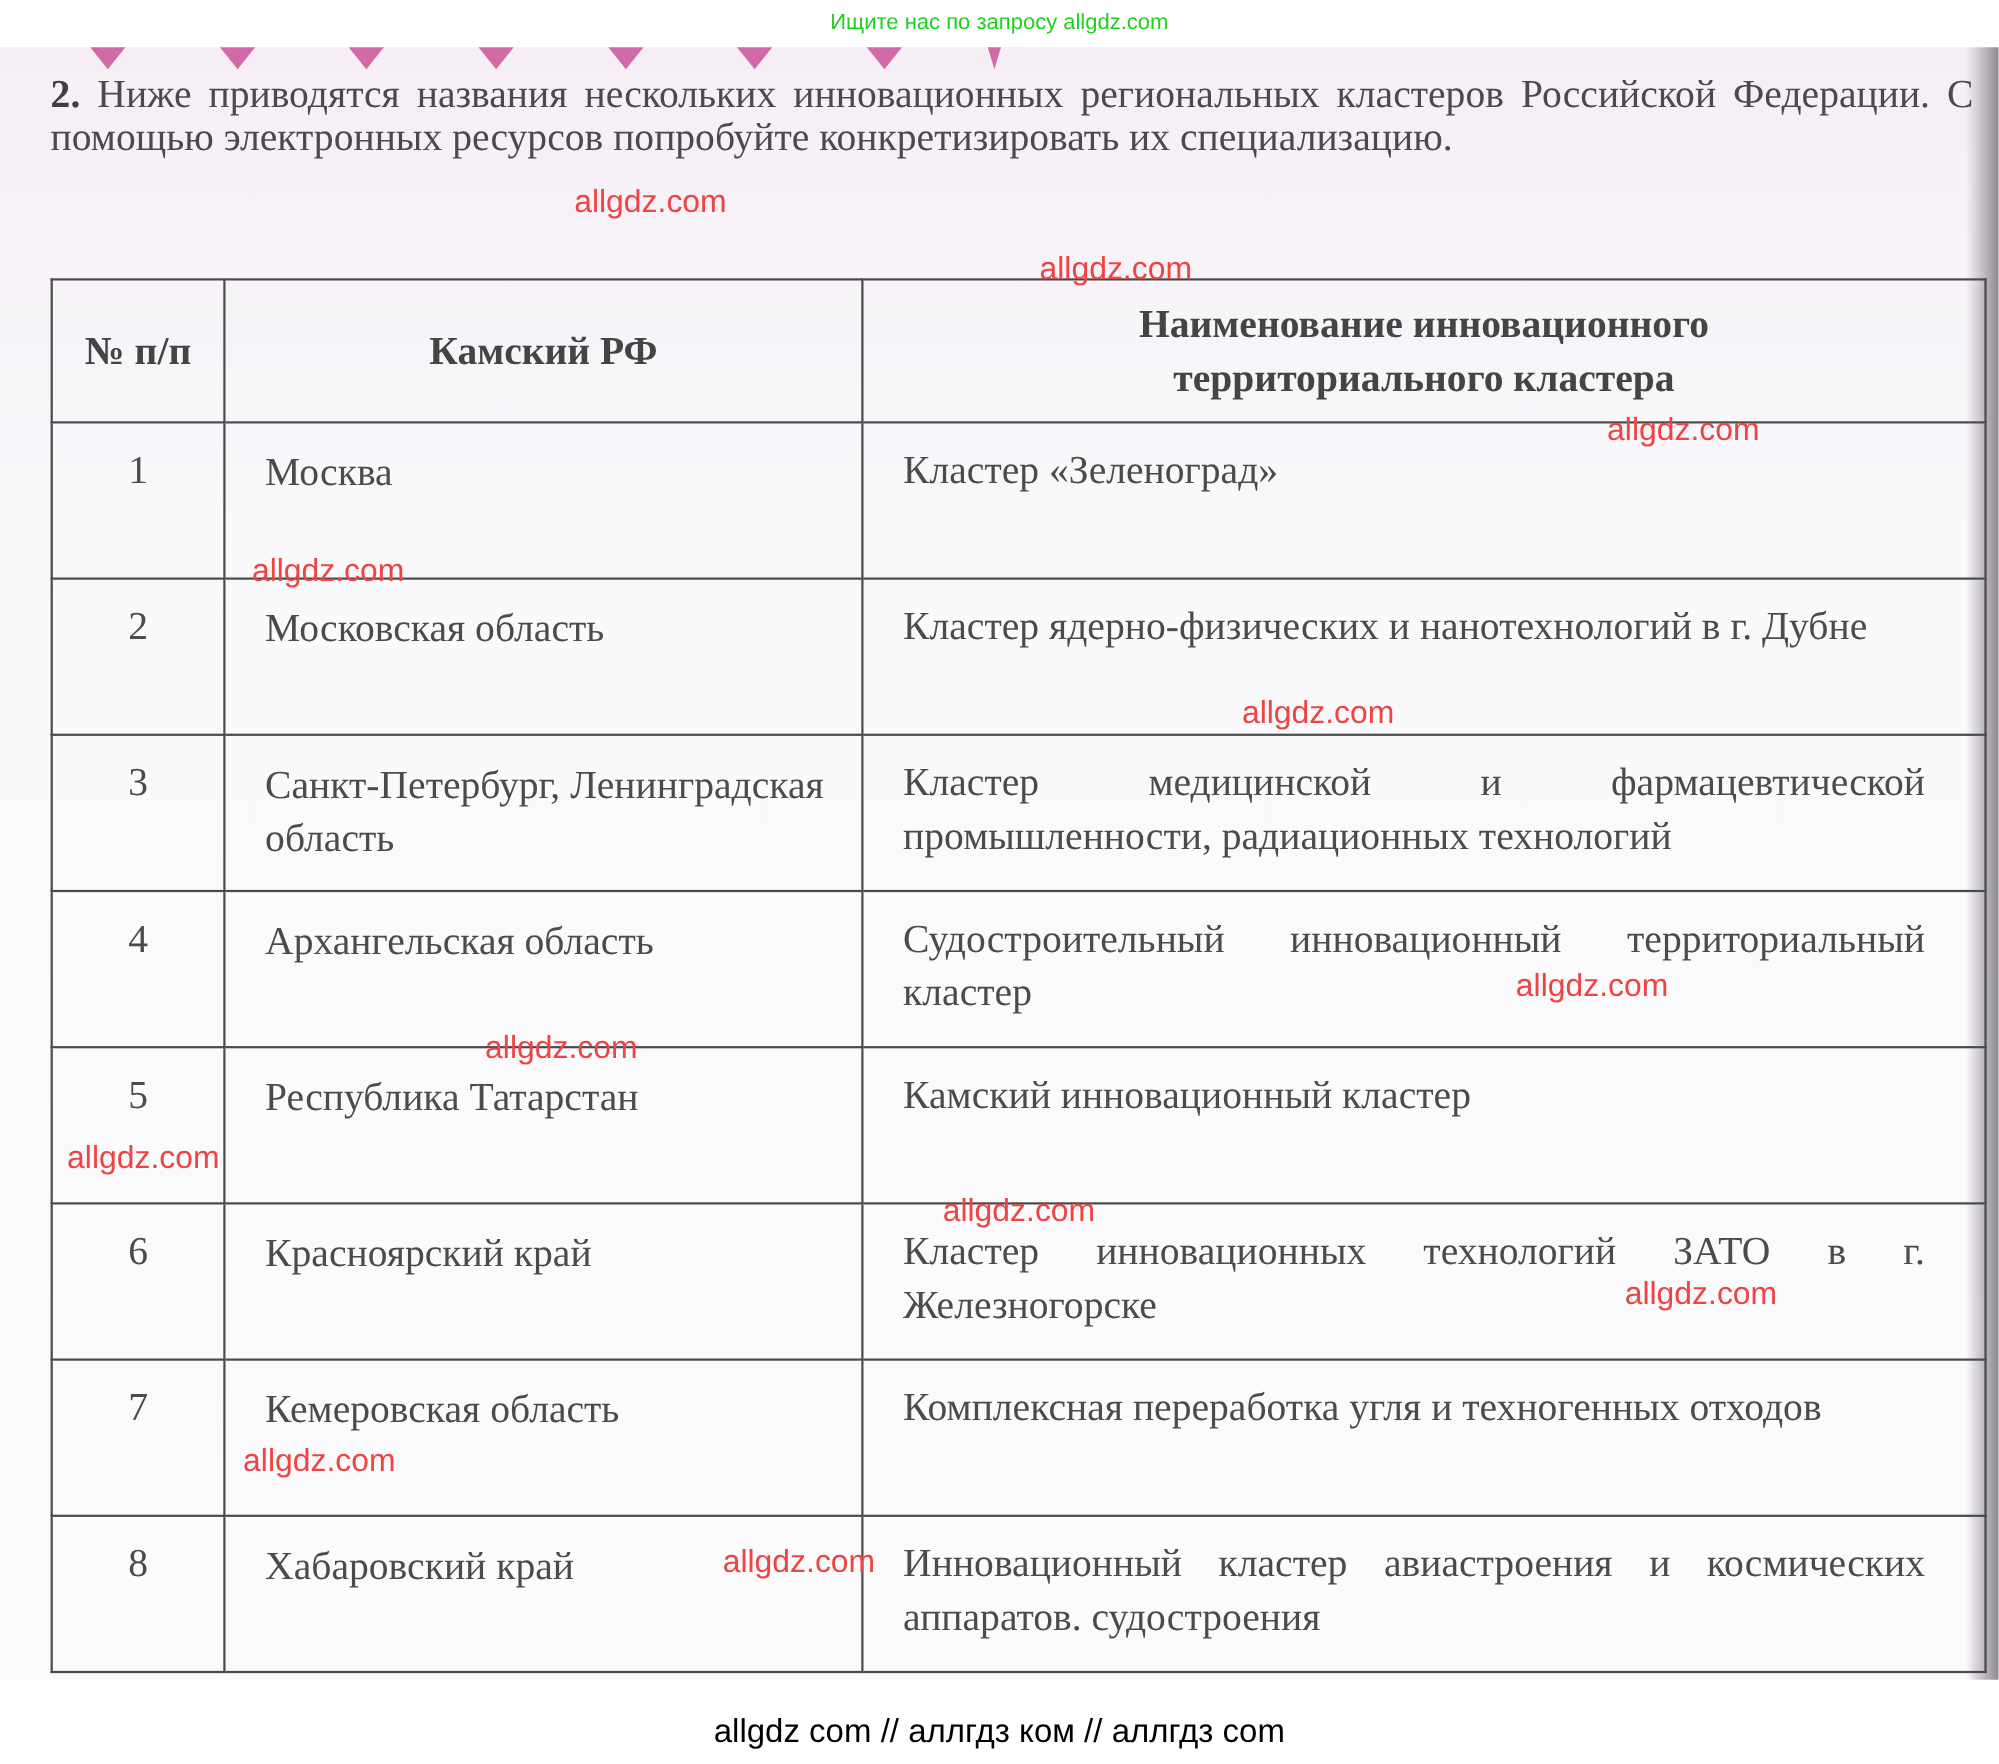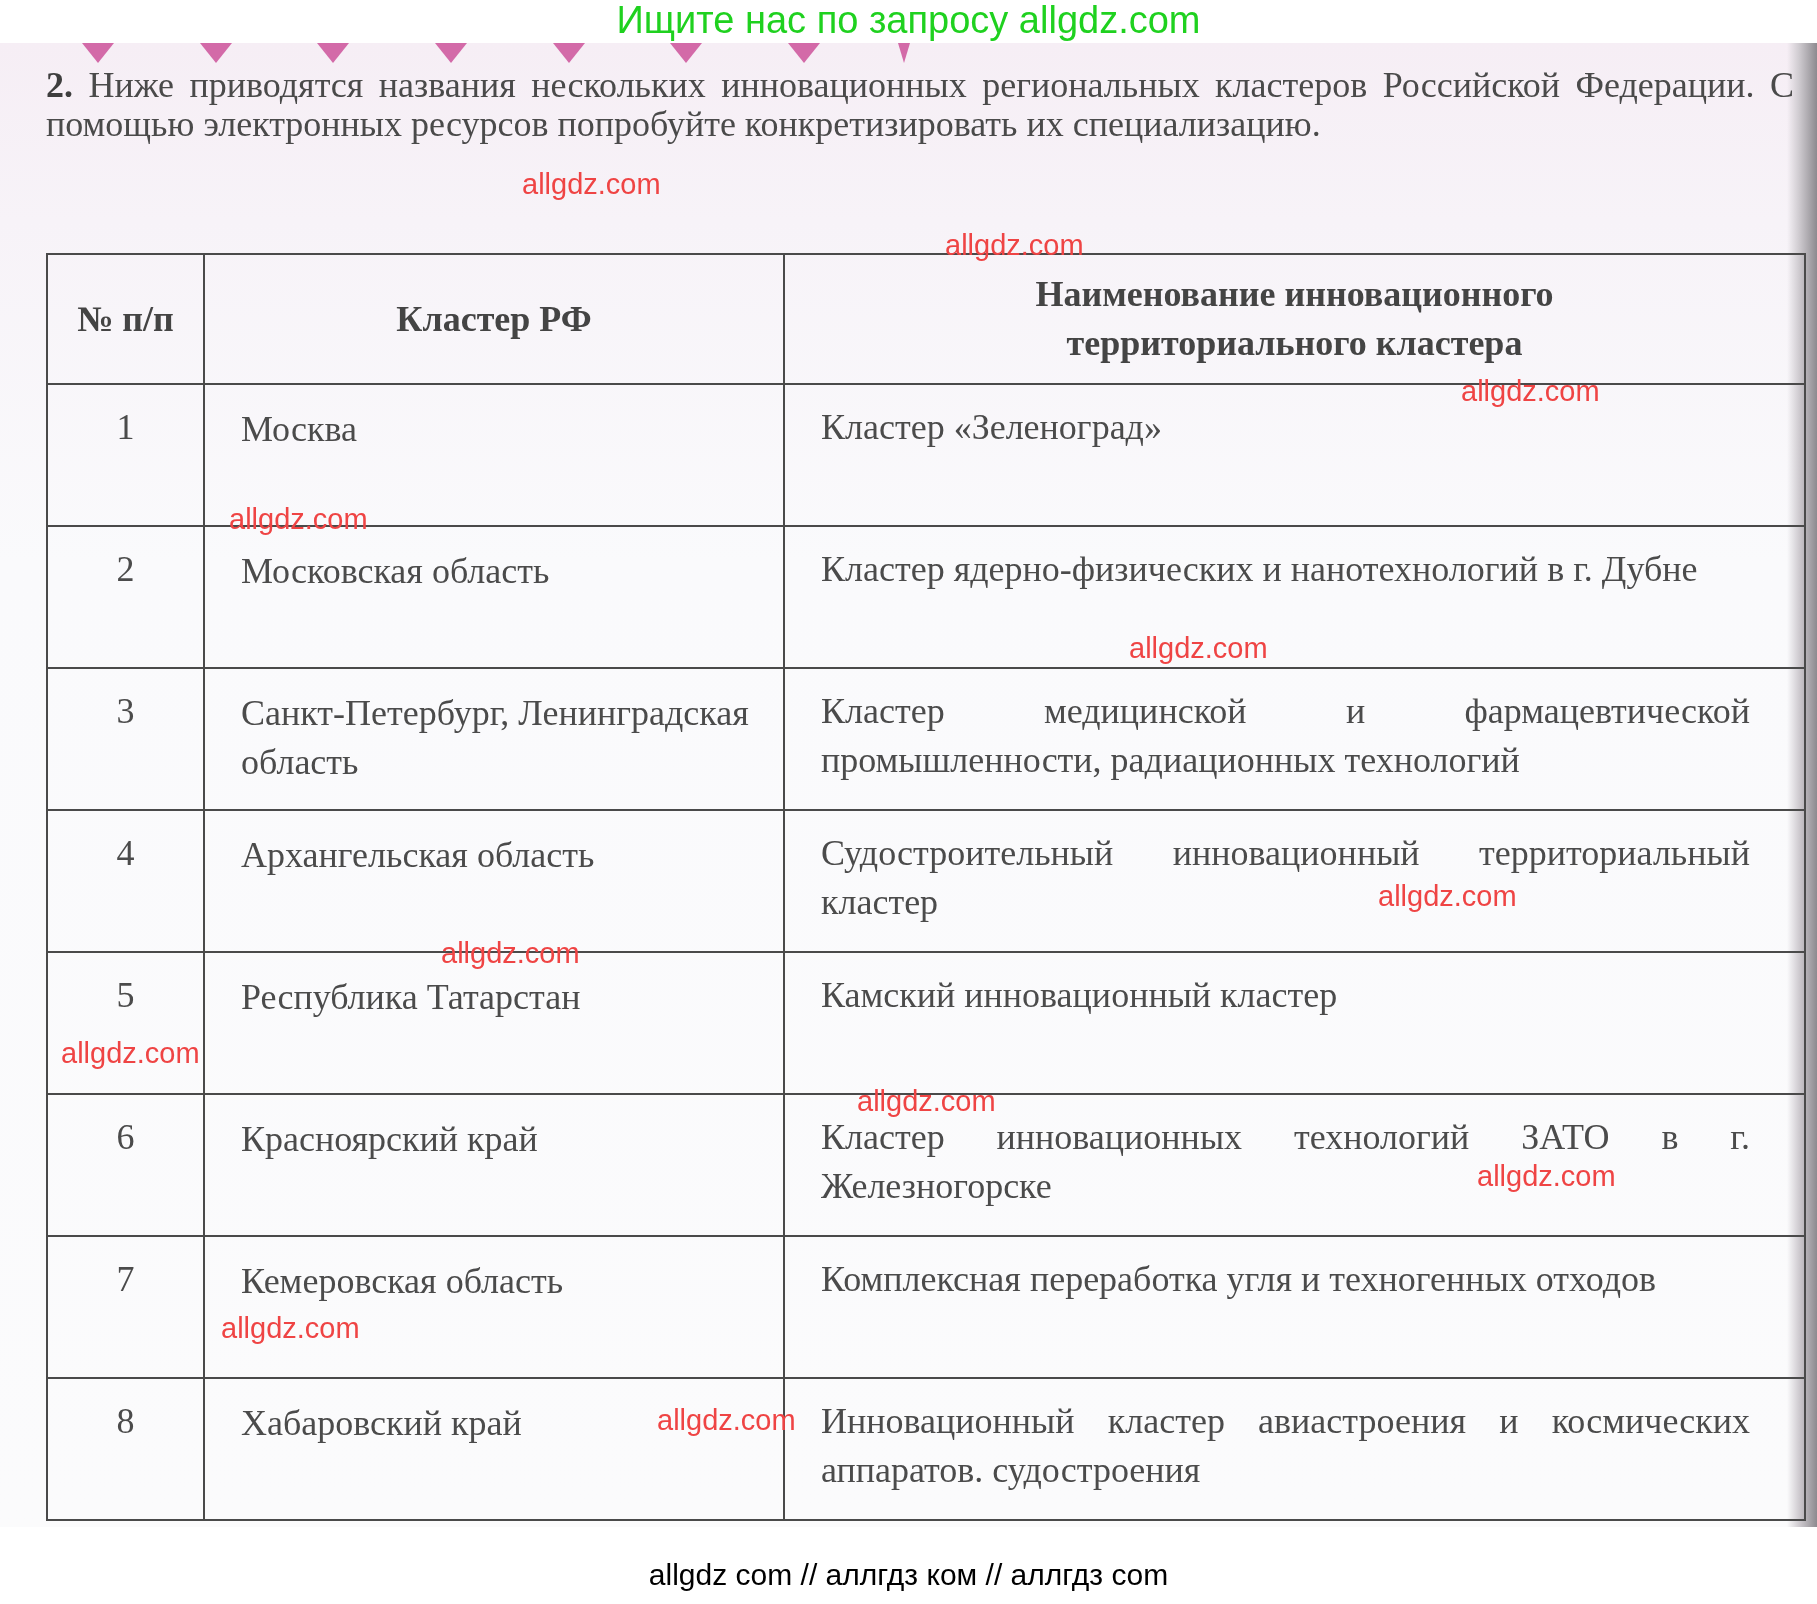--- a/index.html
+++ b/index.html
@@ -1,18 +1,18 @@
 <!DOCTYPE html>
 <html><head>
 <meta charset="utf-8">
 <style>
   html, body { margin:0; padding:0; }
   body { width:1817px; height:1604px; position:relative; overflow:hidden; background:#ffffff; font-family:"Liberation Serif", serif; }
   .banner { position:absolute; left:0; top:0; width:1817px; height:43px; background:#fff; text-align:center; }
-  .banner span { font-family:"Liberation Sans", sans-serif; font-size:38px; color:#1fd11f; line-height:40px; }
+  .banner span { font-family:"Liberation Sans", sans-serif; font-size:20px; color:#1fd11f; line-height:40px; }
   .page { position:absolute; left:0; top:43px; width:1817px; height:1484px;
           background: linear-gradient(180deg,#f6eef5 0%, #f7f3f8 12%, #fafafc 35%, #fbfbfc 100%); }
   .binding { position:absolute; right:0; top:43px; width:30px; height:1484px;
              background: linear-gradient(90deg, rgba(255,255,255,0) 0%, #cfcbd0 40%, #8d8a8f 100%); }
   .tri { position:absolute; top:43px; width:0; height:0; border-left:16px solid transparent; border-right:16px solid transparent; border-top:20px solid #d36aa8; }
   .intro { position:absolute; left:46px; top:66px; width:1748px; font-size:36px; line-height:39px; color:#4a4a4a; text-align:justify; }
   .intro b { color:#3e3e3e; }
   table { position:absolute; left:46px; top:253px; width:1760px; border-collapse:collapse; table-layout:fixed; color:#4b4b4b; }
   td, th { border:2.5px solid #4a4a4a; vertical-align:top; font-size:36px; line-height:49px; }
   th { font-weight:bold; color:#444; text-align:center; vertical-align:middle; height:128px; padding:0; }
@@ -49,21 +49,21 @@
 
 <table>
   <colgroup>
       <col style="width:157px">
       <col style="width:580px">
       <col>
     </colgroup>
   <tbody>
       <tr>
     <th style="padding:0 20px">№ п/п</th>
-    <th>Кластер РФ</th>
+    <th>Камский РФ</th>
     <th style="padding:0 150px">Наименование инновационного территориального кластера</th>
   </tr>
   <tr class="row">
     <td class="num">1</td>
     <td class="subj">Москва</td>
     <td class="name">Кластер «Зеленоград»</td>
   </tr>
   <tr class="row">
     <td class="num">2</td>
     <td class="subj">Московская область</td>

